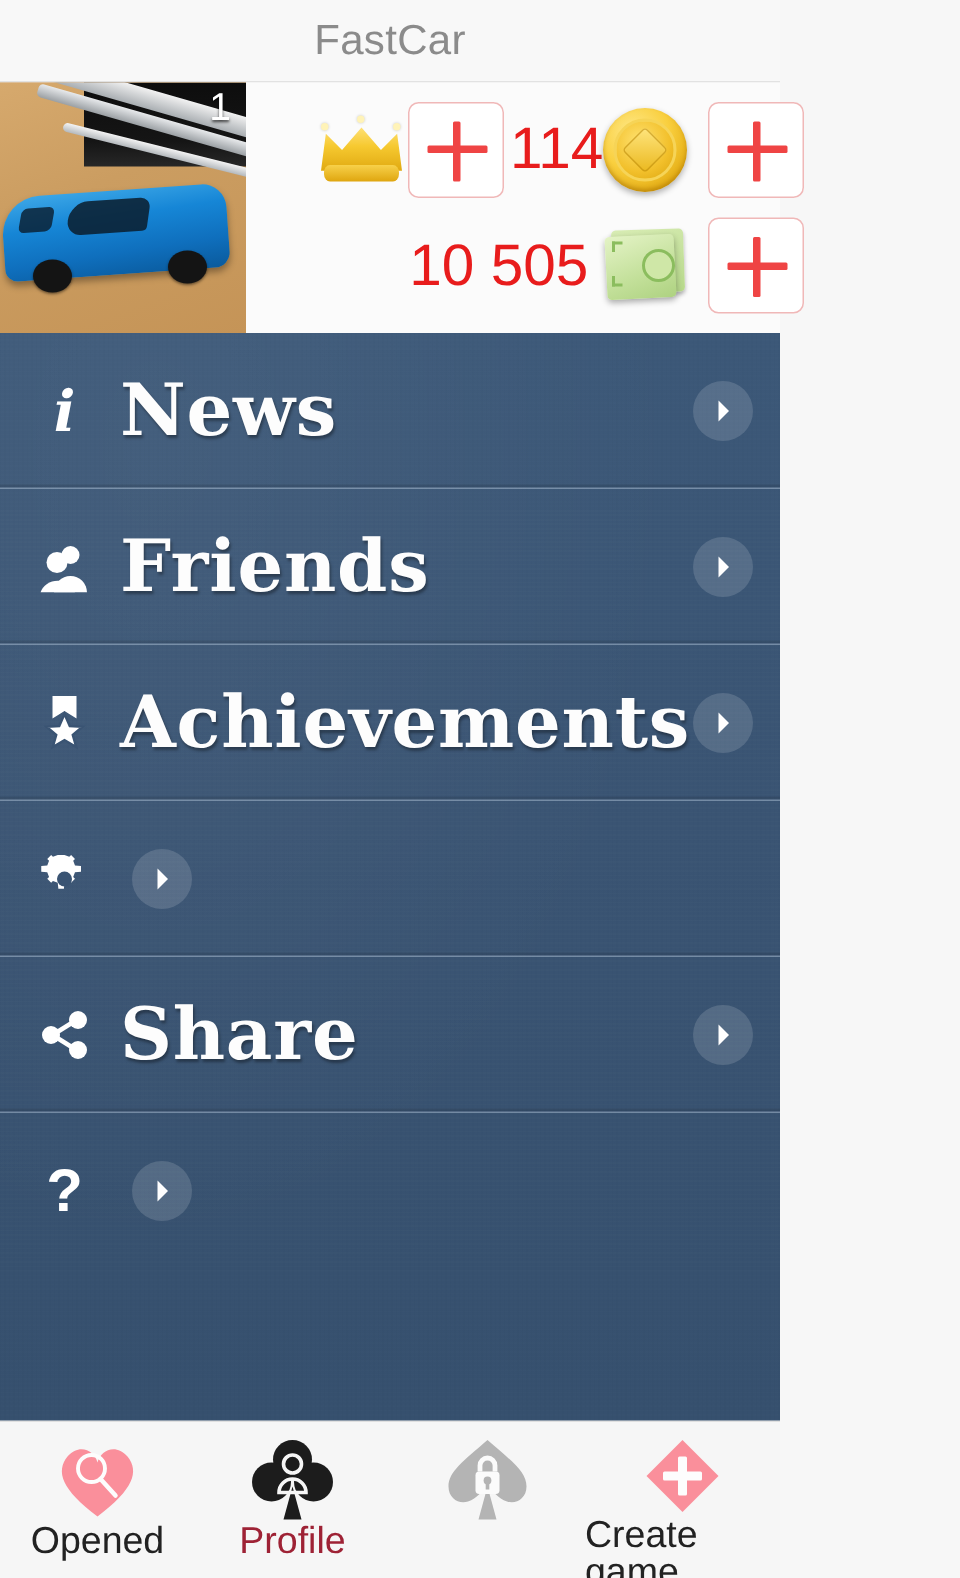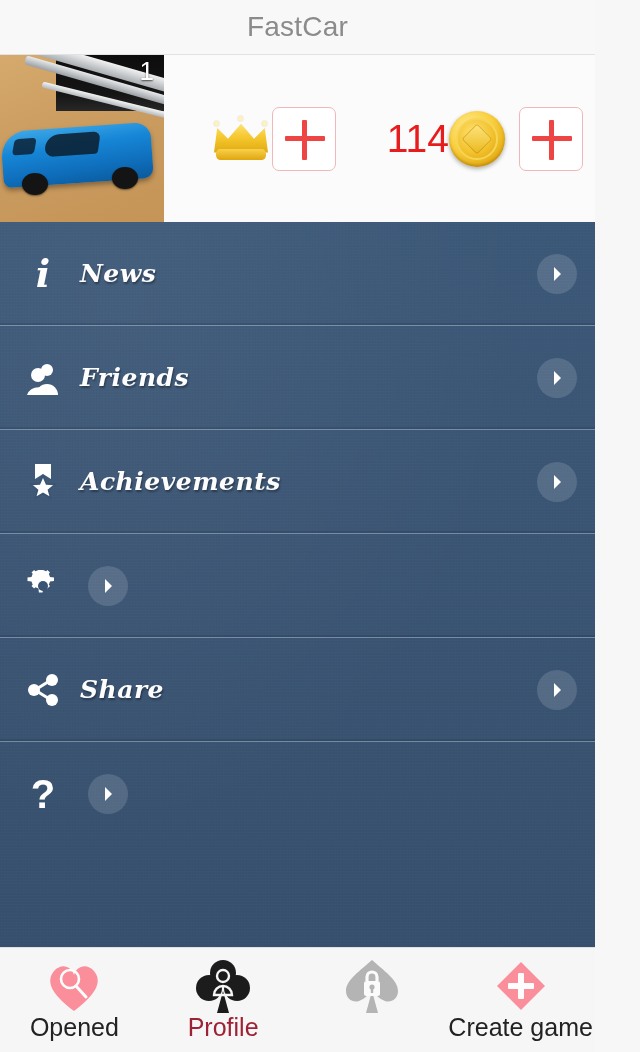--- a/index.html
+++ b/index.html
@@ -2,21 +2,21 @@
 <html><head>
 <meta charset="utf-8">
 <style>
   * { margin:0; padding:0; box-sizing:border-box; }
   html,body { width:640px; height:1052px; }
   body {
     font-family:"Liberation Sans", sans-serif;
     background:#f7f7f7;
     overflow:hidden;
   }
-  .phone { position:relative; width:595px; height:1052px; display:flex; flex-direction:column; background:#f7f7f7; }
+  .phone { position:relative; width:520px; height:1052px; display:flex; flex-direction:column; background:#f7f7f7; }
 
   
   .titlebar {
     height:55px; flex:0 0 55px;
     background:#f8f8f8;
     display:flex; align-items:center; justify-content:center;
     border-bottom:1px solid #e2e2e2;
   }
   .titlebar .title { font-size:28px; color:#8b8b8b; letter-spacing:.2px; }
 
@@ -192,23 +192,23 @@
     padding:0 18px 0 20px;
     border-bottom:1px solid rgba(205,222,240,.40);
     box-shadow:inset 0 -2px 0 rgba(0,0,0,.10);
   }
   .menu-item:last-child { border-bottom:none; box-shadow:none; }
   .mi-icon {
     width:46px; flex:0 0 46px; display:flex; align-items:center; justify-content:center;
     color:#fff;
   }
   .mi-label {
-    flex:1; color:#fdfdfd; font-size:25px; line-height:1;
+    flex:1; color:#fdfdfd; font-size:48px; line-height:1;
     font-family:"DejaVu Serif", serif;
-    font-weight:bold; font-style:italic;
+    font-weight:bold; 
     letter-spacing:.5px;
     text-shadow:1px 2px 2px rgba(0,0,0,.35);
     padding-left:14px;
   }
   .mi-value {
     color:#f2f6fa; font-size:35px; margin-right:22px;
     font-family:"Liberation Sans", sans-serif;
     text-shadow:0 1px 2px rgba(0,0,0,.3);
   }
   .chev {
@@ -277,20 +277,31 @@
         <div class="spacer"></div>
         <div class="coin-amount">114</div>
         <div class="ico coin">
           <div class="c-outer"></div>
           <div class="c-inner"></div>
           <div class="c-dia"></div>
         </div>
         <div class="plusbtn"></div>
       </div>
 
+      <div class="statrow" style="justify-content:flex-end">
+        <div class="money-amount">10 505</div>
+        <div class="ico note">
+          <div class="n-back"></div>
+          <div class="n-front"></div>
+          <div class="n-circ"></div>
+          <div class="n-corner tl"></div>
+          <div class="n-corner bl"></div>
+        </div>
+        <div class="plusbtn"></div>
+      </div>
 
     </div>
   </div>
 
   <div class="menu">
     <div class="menu-list">
 
       <div class="menu-item">
         <div class="mi-icon">
             <span class="g-i">i</span>

